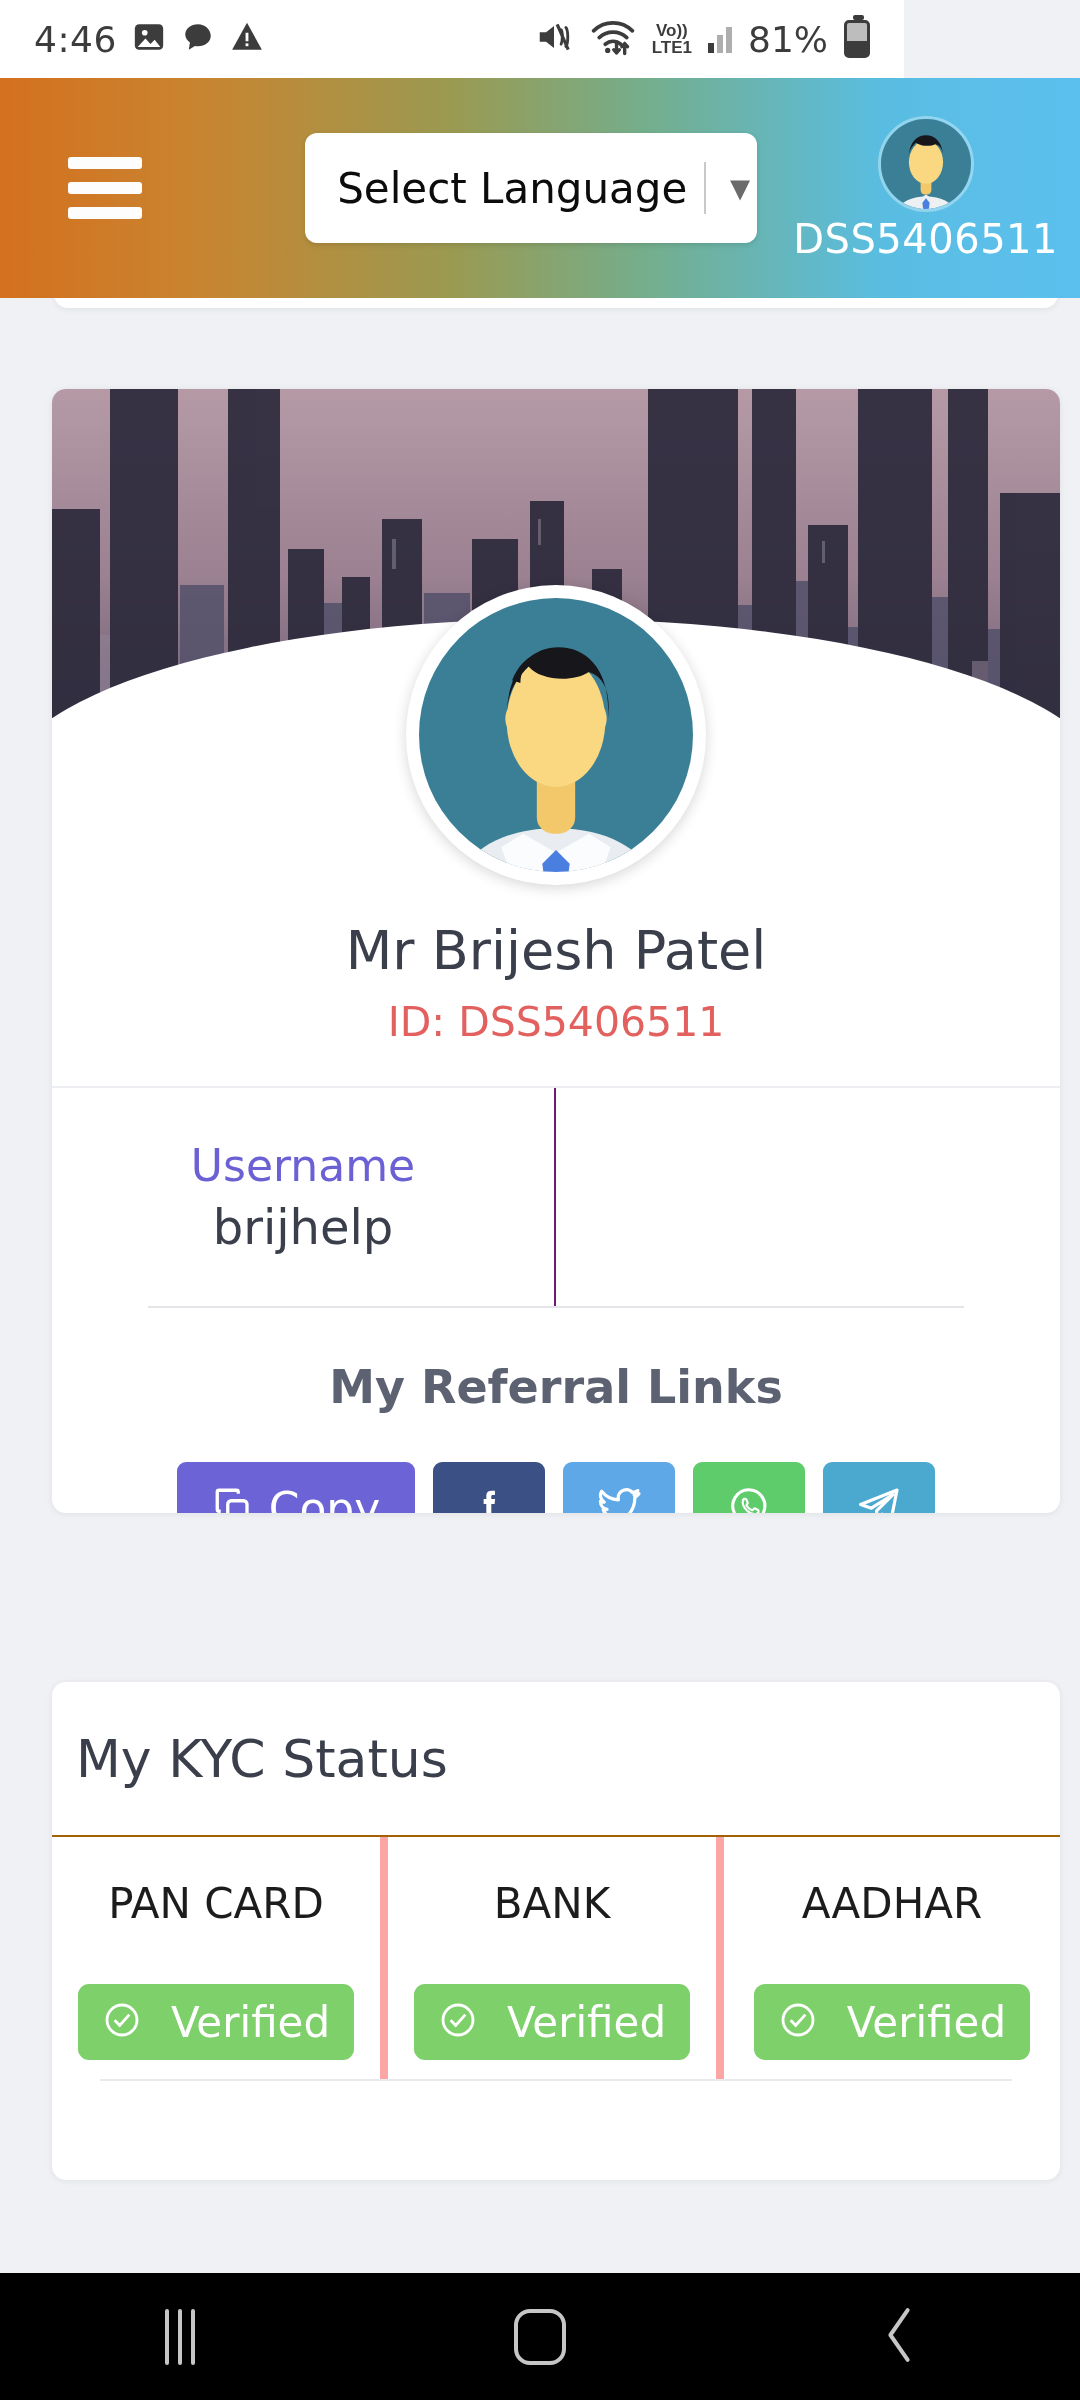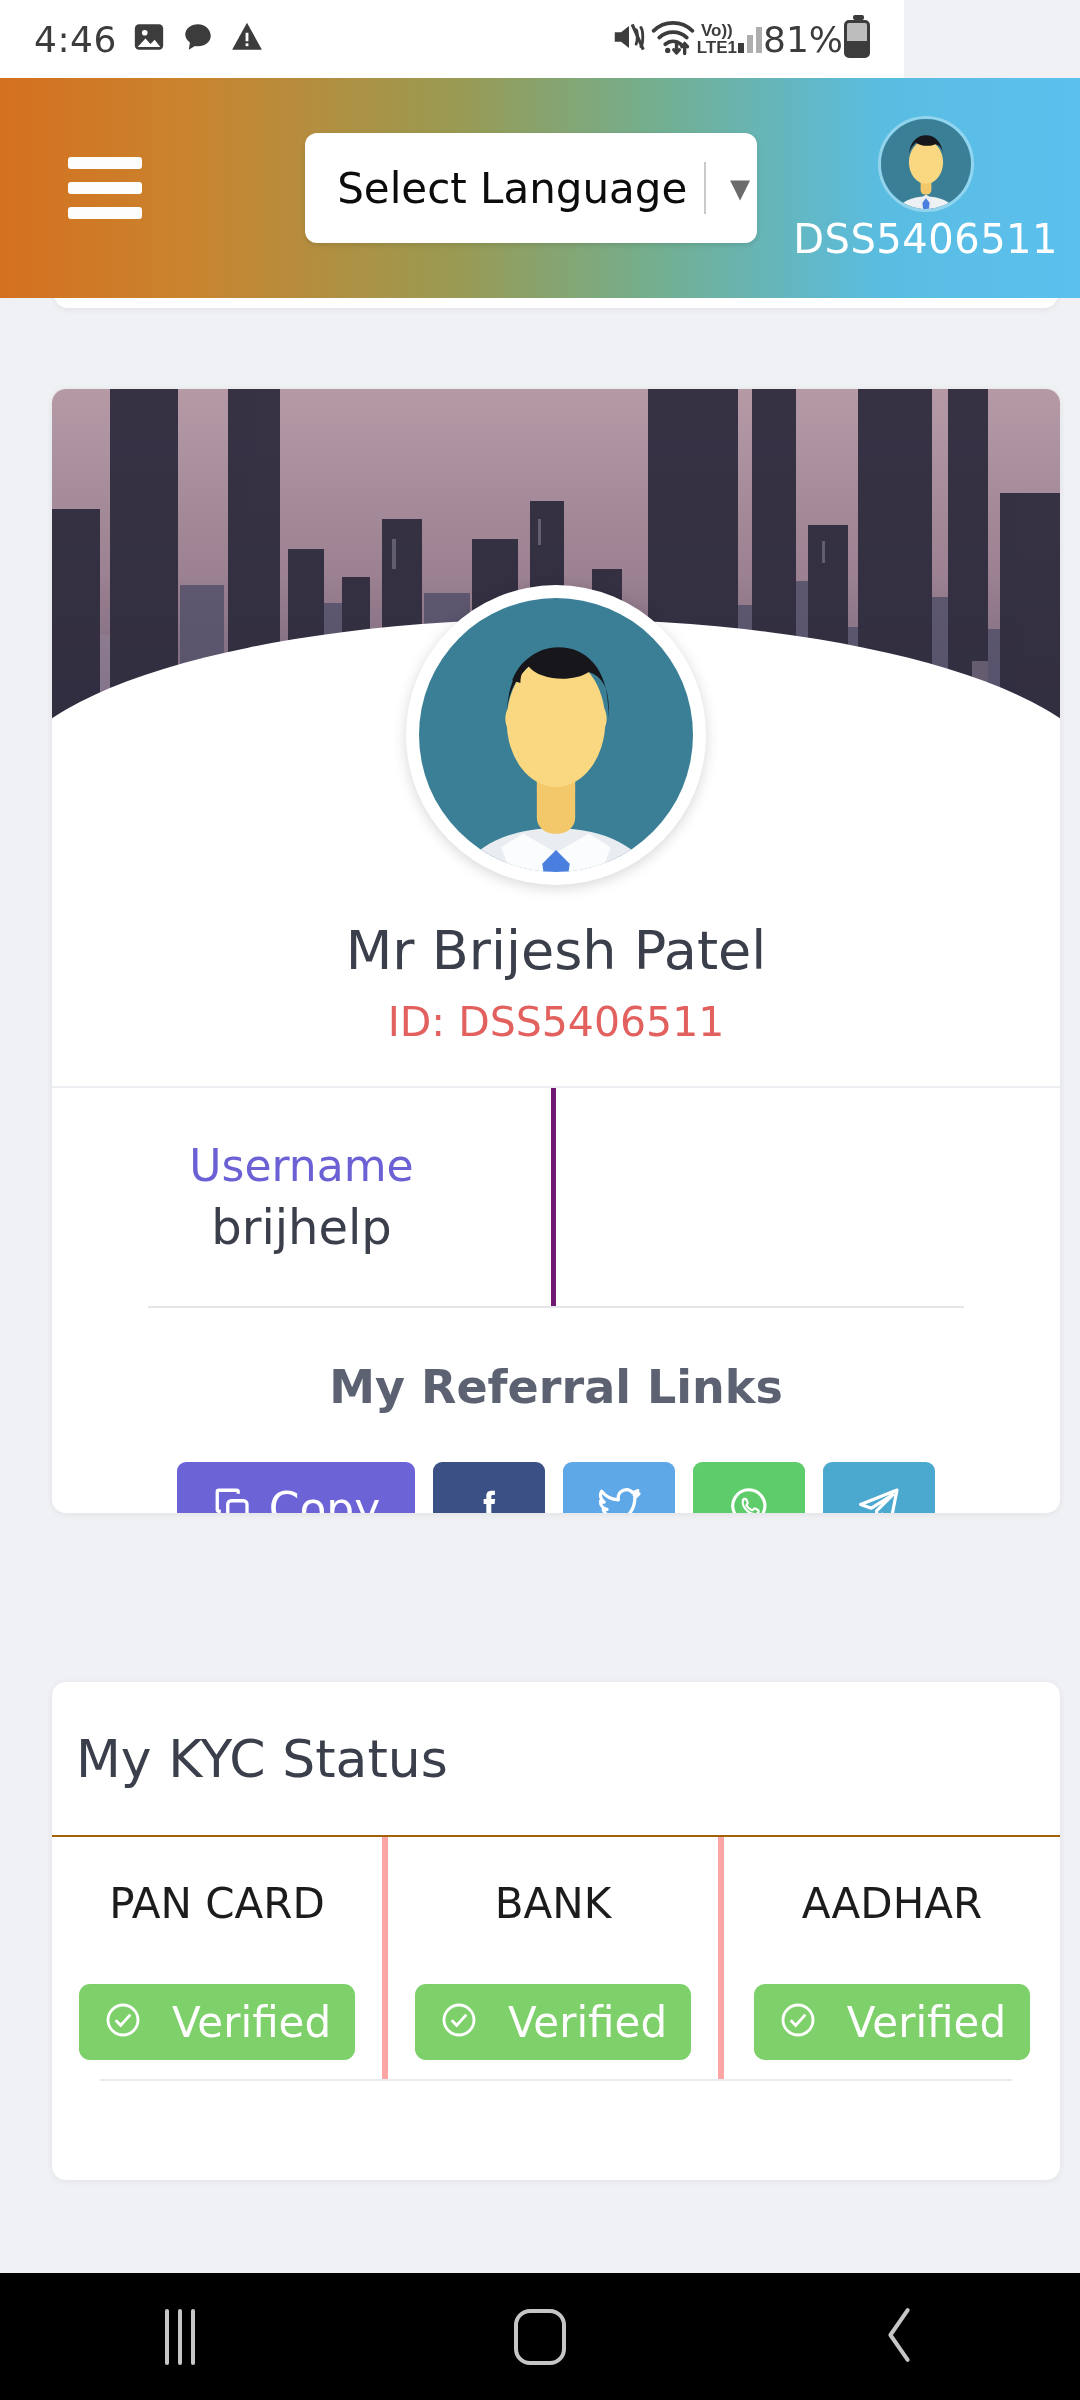--- a/index.html
+++ b/index.html
@@ -14,21 +14,21 @@
   
   .statusbar{
     height:78px; width:904px;
     background:#ffffff;
     display:flex; align-items:center;
     padding:0 34px;
     position:relative; z-index:30;
   }
   .sb-left{ display:flex; align-items:center; gap:15px; }
   .sb-time{ font-size:36px; color:#3c3c3c; letter-spacing:.5px; font-family:"DejaVu Sans", sans-serif; }
-  .sb-right{ margin-left:auto; display:flex; align-items:center; gap:1px; }
+  .sb-right{ margin-left:auto; display:flex; align-items:center; gap:16px; }
   .sb-batt-txt{ font-size:36px; color:#3c3c3c; font-family:"DejaVu Sans", sans-serif; }
   .volte{ display:flex; flex-direction:column; align-items:center; line-height:1; color:#3c3c3c;}
   .volte span:first-child{ font-size:17px; font-weight:bold;}
   .volte span:last-child{ font-size:17px; font-weight:bold;}
   .bars{ display:flex; align-items:flex-end; gap:3px; height:27px;}
   .bars i{ width:6px; background:#3c3c3c; display:block;}
   .bars i:nth-child(1){height:10px;}
   .bars i:nth-child(2){height:18px; background:#aeaeae;}
   .bars i:nth-child(3){height:26px; background:#aeaeae;}
   .battery{ width:26px; height:38px; border:3px solid #3c3c3c; border-radius:5px; position:relative; background:linear-gradient(to top,#3c3c3c 45%, #bdbdbd 45%); }
@@ -90,21 +90,21 @@
     width:300px; height:300px; border-radius:50%;
     background:#fff; padding:13px;
     box-shadow:0 3px 14px rgba(0,0,0,.16);
     z-index:5;
   }
   .avatar-big-inner{ width:100%; height:100%; border-radius:50%; overflow:hidden; }
   .pname{ margin-top:190px; text-align:center; font-size:54px; color:#3a3f4b; font-weight:400; font-family:"DejaVu Sans", sans-serif;}
   .pid{ text-align:center; font-size:41px; color:#e2615f; margin-top:16px; font-family:"DejaVu Sans", sans-serif;}
   .hr-full{ height:2px; background:#eceef1; margin-top:40px; }
   .uname-row{ display:flex; height:218px; }
-  .uname-col{ width:50%; display:flex; flex-direction:column; align-items:center; justify-content:center; border-right:5px solid #701a75;}
+  .uname-col{ width:50%; display:flex; flex-direction:column; align-items:center; justify-content:center; border-right:2px solid #701a75;}
   .uname-col:last-child{ border-right:none; }
   .uname-lbl{ font-size:44px; color:#6b61d4; font-family:"DejaVu Sans", sans-serif;}
   .uname-val{ font-size:48px; color:#3a3f4b; margin-top:8px; font-family:"DejaVu Sans", sans-serif;}
   .hr-inset{ height:2px; background:#e4e6ea; margin:0 96px; }
   .ref-title{ text-align:center; font-size:46px; color:#5c6272; margin-top:52px; font-weight:bold; font-family:"DejaVu Sans", sans-serif;}
   .ref-btns{ display:flex; justify-content:center; gap:18px; margin-top:48px; }
   .rbtn{
     height:92px; border-radius:9px;
     display:flex; align-items:center; justify-content:center;
     color:#fff; cursor:pointer; gap:15px;
@@ -115,21 +115,21 @@
   .rbtn.tw{ background:#5fa8e8; }
   .rbtn.wa{ background:#5fcc6b; }
   .rbtn.tg{ background:#4ba8ce; }
   .rbtn-label{ font-size:44px; font-family:"DejaVu Sans", sans-serif;}
 
   
   .kyc-card{ position:absolute; top:1384px; left:36px; width:1008px; height:498px; }
   .kyc-head{ height:155px; display:flex; align-items:center; padding-left:24px; border-bottom:2px solid #a16207;}
   .kyc-title{ font-size:52px; color:#3a3f4b; font-family:"DejaVu Sans", sans-serif;}
   .kyc-cols{ display:flex; height:242px; }
-  .kyc-col{ width:33.3333%; display:flex; flex-direction:column; align-items:center; padding-top:42px; border-right:6px solid #fca5a5;}
+  .kyc-col{ width:33.3333%; display:flex; flex-direction:column; align-items:center; padding-top:42px; border-right:8px solid #fca5a5;}
   .kyc-col:last-child{ border-right:none;}
   .kyc-lbl{ font-size:42px; color:#1c1c1c; font-family:"DejaVu Sans", sans-serif;}
   .badge{
     margin-top:56px; height:76px; background:#7ed06a;
     border-radius:11px; display:flex; align-items:center; gap:29px;
     padding:0 24px; color:#fff; cursor:pointer;
   }
   .badge-txt{ font-size:42px; font-family:"DejaVu Sans", sans-serif;}
   .kyc-hr{ height:2px; background:#e8eaee; margin:0 48px;}
 

